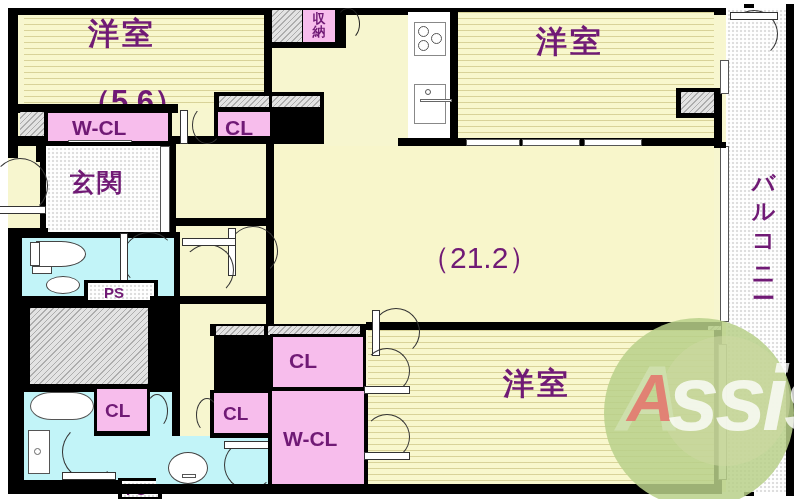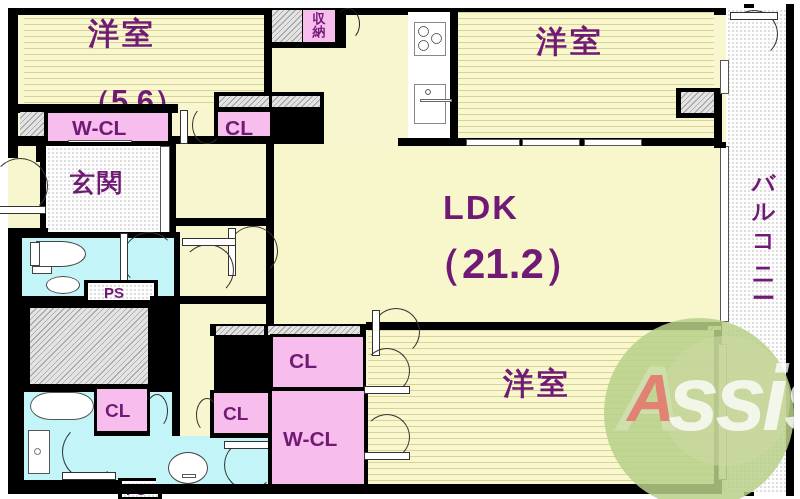--- a/index.html
+++ b/index.html
@@ -36,21 +36,21 @@
     background-image:repeating-linear-gradient(135deg,
       rgba(130,130,130,.55) 0 1px, rgba(0,0,0,0) 1px 4px);
   }
 
   
   .lab{position:absolute;color:#701a75;white-space:nowrap;line-height:1;}
   .jp{font-family:"DejaVu Sans","Liberation Sans",sans-serif;font-weight:700;}
   .rm-name{font-size:31px;font-weight:700;letter-spacing:3px;}
   .rm-size{font-size:31px;font-weight:700;letter-spacing:0px;}
   .ldk-name{font-size:34px;font-weight:700;letter-spacing:2px;}
-  .ldk-size{font-size:42px;font-weight:700;}
+  .ldk-size{font-size:30px;font-weight:400;}
   .cl{font-size:21px;font-weight:600;letter-spacing:0px;}
   .cl-s{font-size:19px;font-weight:600;}
   .ps{font-size:15px;font-weight:700;letter-spacing:0px;}
   .genkan{font-size:25px;font-weight:700;letter-spacing:2px;}
   .shuno{font-size:13px;font-weight:700;line-height:13px;text-align:center;}
   .balc{font-size:23px;font-weight:700;writing-mode:vertical-rl;letter-spacing:6px;}
 
   
   .arc{position:absolute;border:1.4px solid #222;border-radius:50%;background:transparent;}
   .leaf{position:absolute;background:#fff;border:1.2px solid #333;}
@@ -112,21 +112,20 @@
   <div class="r wall" style="left:456px;top:138px;width:262px;height:8px;"></div>
   <div class="slide" style="left:466px;top:139px;width:52px;height:5px;"></div>
   <div class="slide" style="left:522px;top:139px;width:56px;height:5px;"></div>
   <div class="slide" style="left:584px;top:139px;width:56px;height:5px;"></div>
 
   <div class="r wall" style="left:676px;top:88px;width:46px;height:30px;"></div>
   <div class="r hatch" style="left:681px;top:92px;width:38px;height:21px;"></div>
   <div class="r wall" style="left:714px;top:88px;width:8px;height:58px;"></div>
 
   <div class="r ldk" style="left:272px;top:146px;width:442px;height:182px;"></div>
-  <div class="lab ldk-name" style="left:443px;top:190px;">LDK</div>
   <div class="lab ldk-size" style="left:420px;top:243px;">（21.2）</div>
   <div class="r wall" style="left:366px;top:322px;width:352px;height:8px;"></div>
   <div class="r wall" style="left:704px;top:322px;width:18px;height:22px;"></div>
   <div class="r hatch" style="left:708px;top:326px;width:13px;height:14px;"></div>
 
   <div class="r wall" style="left:44px;top:110px;width:128px;height:34px;"></div>
   <div class="r pink" style="left:48px;top:113px;width:120px;height:28px;"></div>
   <div class="lab cl" style="left:72px;top:117px;">W-CL</div>
   <div class="slide" style="left:68px;top:140px;width:62px;height:5px;"></div>
 

